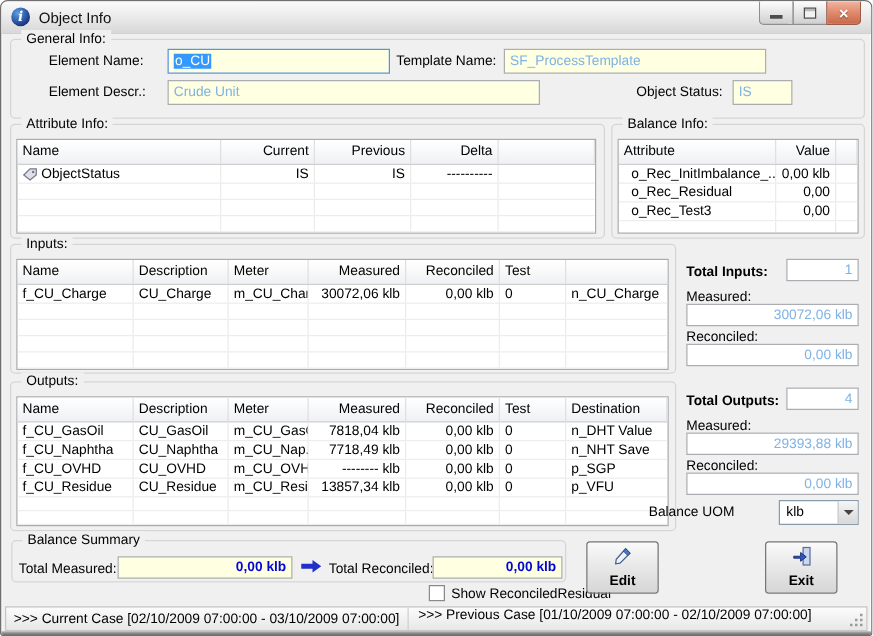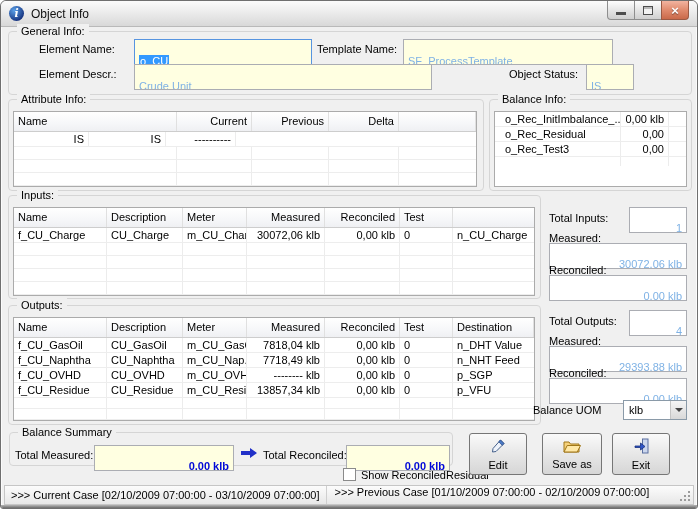--- a/index.html
+++ b/index.html
@@ -21,22 +21,22 @@
   .winbtn.min{border-radius:0 0 0 4px}
   .winbtn.close{border-radius:0 0 4px 0;border-color:#9b5a44;
     background:linear-gradient(#f2b4a0,#e08a6d 50%,#c96a4a);color:#fff;font-weight:bold;font-size:13px;
     text-shadow:0 1px 1px rgba(0,0,0,.45);line-height:17px}
   .glyph-min{width:10px;height:3px;background:#4d4d4d;margin-top:7px}
   .glyph-max{width:10px;height:9px;border:1px solid #4d4d4d;background:#f2f2f2;box-shadow:inset 0 2px 0 #b9b9b9}
   
   .group{position:absolute;border:1px solid #d5d5d5;border-radius:4px;background:transparent}
   .legend{position:absolute;top:-8px;left:8px;background:#f0f0f0;padding:0 4px;line-height:14px;white-space:nowrap}
   .lbl{position:absolute;white-space:nowrap;line-height:13px}
-  .lbl.b{font-weight:normal}
-  .field{position:absolute;height:20px;border:1px solid #abadb3;background:#fff;padding:12px 4px;
+  .lbl.b{font-weight:bold}
+  .field{position:absolute;height:20px;border:1px solid #abadb3;background:#fff;padding:0 4px;
     line-height:18px;overflow:hidden;white-space:nowrap}
   .yellow{background:#ffffe1}
   .ro{color:#7fb2e5}
   .right{text-align:right}
   .focus{border-color:#5794e0}
   .bluebold{color:#0008d7;font-weight:bold;text-align:right}
   .sel{background:#3399ff;color:#fff;padding:0 1px}
   
   .tbl{position:absolute;background:#fff;border:1px solid #ababab;display:flex;flex-direction:column;overflow:hidden}
   .tr{display:flex;border-bottom:1px solid #ededed;flex:0 0 auto}
@@ -50,21 +50,21 @@
   .th .td{border-right:1px solid #e0e0e0}
   .cA{width:93px}.cB{width:76px}.cC{width:64px}.cD{width:78px}.cE{width:75px}.cF{width:53px}.cG{flex:1;border-right:none}
   .aA{width:163px}.aB{width:75px}.aC{width:77px}.aD{width:70px}.aE{flex:1;border-right:none}
   .bA{width:126px}.bB{width:48px}.bC{flex:1;border-right:none}
   .dr .bA{padding-left:10px}
   .tag-ic{margin-right:3px;display:inline-flex}
   
   .btn{position:absolute;width:58px;height:42px;border:1px solid #767676;border-radius:3px;cursor:pointer;
     background:linear-gradient(#fafafa,#e9e9e9 45%,#d6d6d6);display:flex;flex-direction:column;
     align-items:center;justify-content:center;gap:3px}
-  .btn .cap{font-weight:normal}
+  .btn .cap{font-weight:bold}
   
   .combo{position:absolute;width:64px;height:20px;border:1px solid #8a9aa8;background:#fff;
     line-height:18px;padding:0 18px 0 5px;cursor:pointer}
   .combo .dd{position:absolute;right:0;top:0;bottom:0;width:16px;
     background:linear-gradient(#f5f5f5,#d8d8d8);border-left:1px solid #c4c4c4;
     display:flex;align-items:center;justify-content:center}
   .tri{width:0;height:0;border:4px solid transparent;border-top-color:#444;margin-top:4px}
   
   .cbrow{position:absolute;display:flex;align-items:center;gap:5px;cursor:pointer}
   .cb{width:13px;height:13px;border:1px solid #8a8a8a;background:#fff}
@@ -115,20 +115,29 @@
   </div>
   <div class="tbl" style="left:12px;top:110px;width:464px;height:76px">
     <div class="tr th">
       <div class="td aA">Name</div>
       <div class="td aB r">Current</div>
       <div class="td aC r">Previous</div>
       <div class="td aD r">Delta</div>
       <div class="td aE"></div>
     </div>
     <div class="tr dr">
+      <div class="td aA">
+          <span class="tag-ic">
+            <svg width="12" height="11" viewBox="0 0 12 11">
+              <path d="M1 6 L6 1 h5 v5 L6 10 Z" fill="#dfe0ec" stroke="#787888"></path>
+              <circle cx="8.5" cy="3.5" r="1" fill="#787888"></circle>
+            </svg>
+          </span>
+          <span>ObjectStatus</span>
+        </div>
       <div class="td aB r">IS</div>
       <div class="td aC r">IS</div>
       <div class="td aD r">----------</div>
       <div class="td aE"></div>
     </div>
     <div class="tr er">
         <div class="td aA"></div>
         <div class="td aB"></div>
         <div class="td aC"></div>
         <div class="td aD"></div>
@@ -147,20 +156,25 @@
         <div class="td aC"></div>
         <div class="td aD"></div>
         <div class="td aE"></div>
       </div>
   </div>
 
   <div class="group" style="left:488px;top:98px;width:203px;height:92px">
     <span class="legend">Balance Info:</span>
   </div>
   <div class="tbl" style="left:493px;top:110px;width:193px;height:76px">
+    <div class="tr th">
+      <div class="td bA">Attribute</div>
+      <div class="td bB r">Value</div>
+      <div class="td bC"></div>
+    </div>
     <div class="tr dr">
       <div class="td bA">o_Rec_InitImbalance_...</div>
       <div class="td bB r">0,00 klb</div>
       <div class="td bC"></div>
     </div>
     <div class="tr dr">
       <div class="td bA">o_Rec_Residual</div>
       <div class="td bB r">0,00</div>
       <div class="td bC"></div>
     </div>
@@ -264,21 +278,21 @@
       <div class="td cF">0</div>
       <div class="td cG">n_DHT Value</div>
     </div>
     <div class="tr dr">
       <div class="td cA">f_CU_Naphtha</div>
       <div class="td cB">CU_Naphtha</div>
       <div class="td cC">m_CU_Nap...</div>
       <div class="td cD r">7718,49 klb</div>
       <div class="td cE r">0,00 klb</div>
       <div class="td cF">0</div>
-      <div class="td cG">n_NHT Feed</div>
+      <div class="td cG">n_NHT Save</div>
     </div>
     <div class="tr dr">
       <div class="td cA">f_CU_OVHD</div>
       <div class="td cB">CU_OVHD</div>
       <div class="td cC">m_CU_OVHD</div>
       <div class="td cD r">-------- klb</div>
       <div class="td cE r">0,00 klb</div>
       <div class="td cF">0</div>
       <div class="td cG">p_SGP</div>
     </div>
@@ -310,21 +324,21 @@
         <div class="td cG"></div>
       </div>
   </div>
 
   <span class="lbl b" style="left:548px;top:314px">Total Outputs:</span>
   <div class="field right ro" style="left:628px;top:309px;width:58px;height:18px;line-height:16px">4</div>
   <span class="lbl" style="left:548px;top:334px">Measured:</span>
   <div class="field right ro" style="left:548px;top:345px;width:138px;height:18px;line-height:16px">29393,88 klb</div>
   <span class="lbl" style="left:548px;top:366px">Reconciled:</span>
   <div class="field right ro" style="left:548px;top:377px;width:138px;height:18px;line-height:16px">0,00 klb</div>
-  <span class="lbl" style="left:532px;top:403px">Balance UOM</span>
+  <span class="lbl" style="left:518px;top:403px">Balance UOM</span>
   <div class="combo" style="left:622px;top:399px">
     <span>klb</span>
     <span class="dd">
         <span class="tri"></span>
       </span>
   </div>
 
   <div class="group" style="left:8px;top:431px;width:444px;height:34px">
     <span class="legend">Balance Summary</span>
   </div>
@@ -340,27 +354,20 @@
     <span>Show ReconciledResidual</span>
   </div>
 
   <div class="btn" style="left:468px;top:432px">
     <span><svg width="16" height="16" viewBox="0 0 16 16">
           <path d="M10.5 2 L14 5.5 L6 13.5 L2.5 14 L3 10.5 Z" fill="#eef3fb" stroke="#46618c" stroke-width="1"></path>
           <path d="M10.5 2 L14 5.5 L12.2 7.3 L8.7 3.8 Z" fill="#4a7ac8" stroke="#2c4c86" stroke-width=".8"></path>
         </svg></span>
     <span class="cap">Edit</span>
   </div>
-  <div class="btn" style="left:541px;top:432px;width:60px">
-    <span><svg width="18" height="14" viewBox="0 0 18 14">
-          <path d="M1 3 h5 l1.5 2 H16 v8 H1 Z" fill="#f6d27c" stroke="#a07718"></path>
-          <path d="M1 13 L4.2 6.5 H17.5 L14.2 13 Z" fill="#ffe8a6" stroke="#a07718"></path>
-        </svg></span>
-    <span class="cap">Save as</span>
-  </div>
   <div class="btn" style="left:611px;top:432px">
     <span><svg width="16" height="16" viewBox="0 0 16 16">
           <rect x="9.5" y="1" width="5.5" height="14" fill="#ccd7ee" stroke="#5a6fa0"></rect>
           <path d="M2 8 h5.5 V5 l4.5 3.5 -4.5 3.5 V9.5 H2 Z" fill="#2f55c8" stroke="#18307e" stroke-width=".8"></path>
         </svg></span>
     <span class="cap">Exit</span>
   </div>
 
   <div class="statusbar">
     <span class="sp1">&gt;&gt;&gt; Current Case [02/10/2009 07:00:00 - 03/10/2009 07:00:00]</span>

